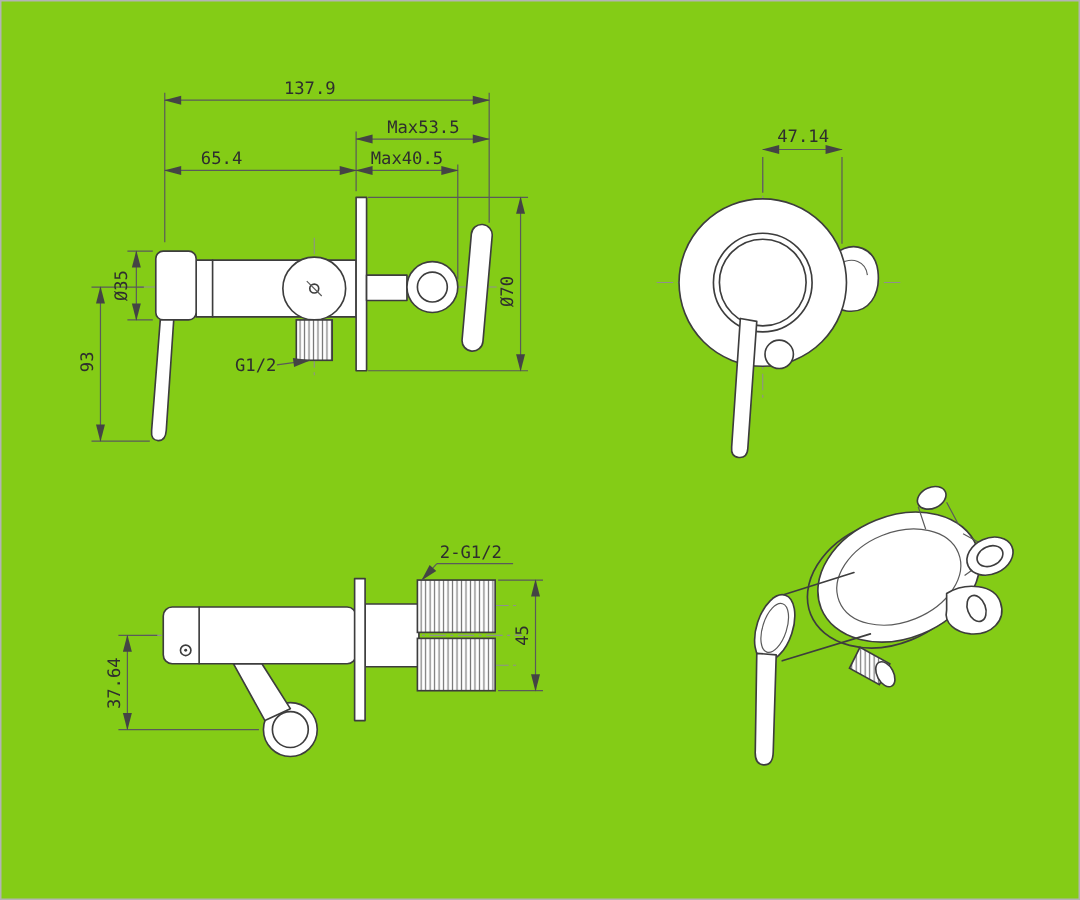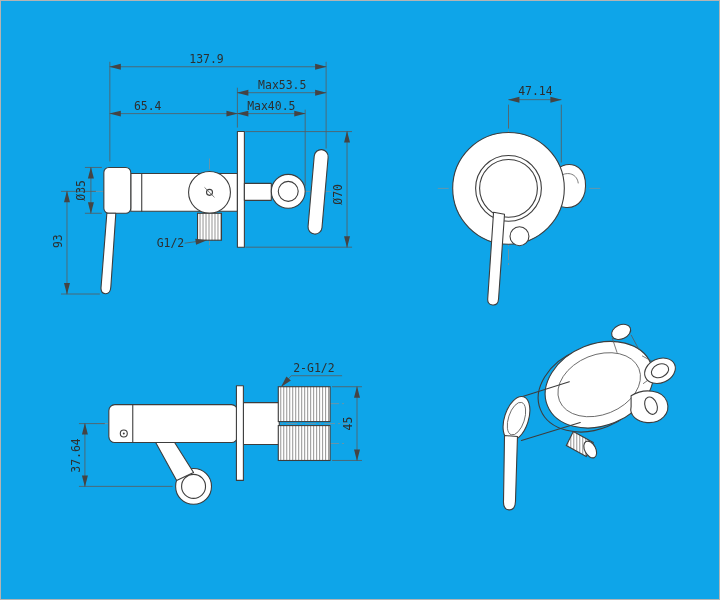--- a/index.html
+++ b/index.html
@@ -1,16 +1,16 @@
 <!DOCTYPE html>
 <html><head>
 <meta charset="utf-8">
 <style>
   html,body{margin:0;padding:0;background:#ffffff;}
-  .sheet{position:relative;width:720px;height:600px;background:#0ea5e9;
+  .sheet{position:relative;width:720px;height:600px;background:#84cc16;
          border:1px solid #b4b4b4;box-sizing:border-box;overflow:hidden;}
   svg{display:block;}
   .ol{fill:none;stroke:#3d3d3d;stroke-width:1.1;stroke-linejoin:round;stroke-linecap:round;}
   .olf{fill:#ffffff;stroke:#3d3d3d;stroke-width:1.1;stroke-linejoin:round;}
   .tl{fill:none;stroke:#5a5a5a;stroke-width:0.8;}
   .cl{fill:none;stroke:#8f8f8f;stroke-width:0.7;stroke-dasharray:11 3 2 3;}
   .kn{fill:url(#knurl);stroke:#3d3d3d;stroke-width:1.1;}
   text.dim{font-family:"DejaVu Sans Mono","Liberation Mono",monospace;
            font-size:11.5px;fill:#2e2e2e;}
 </style>

